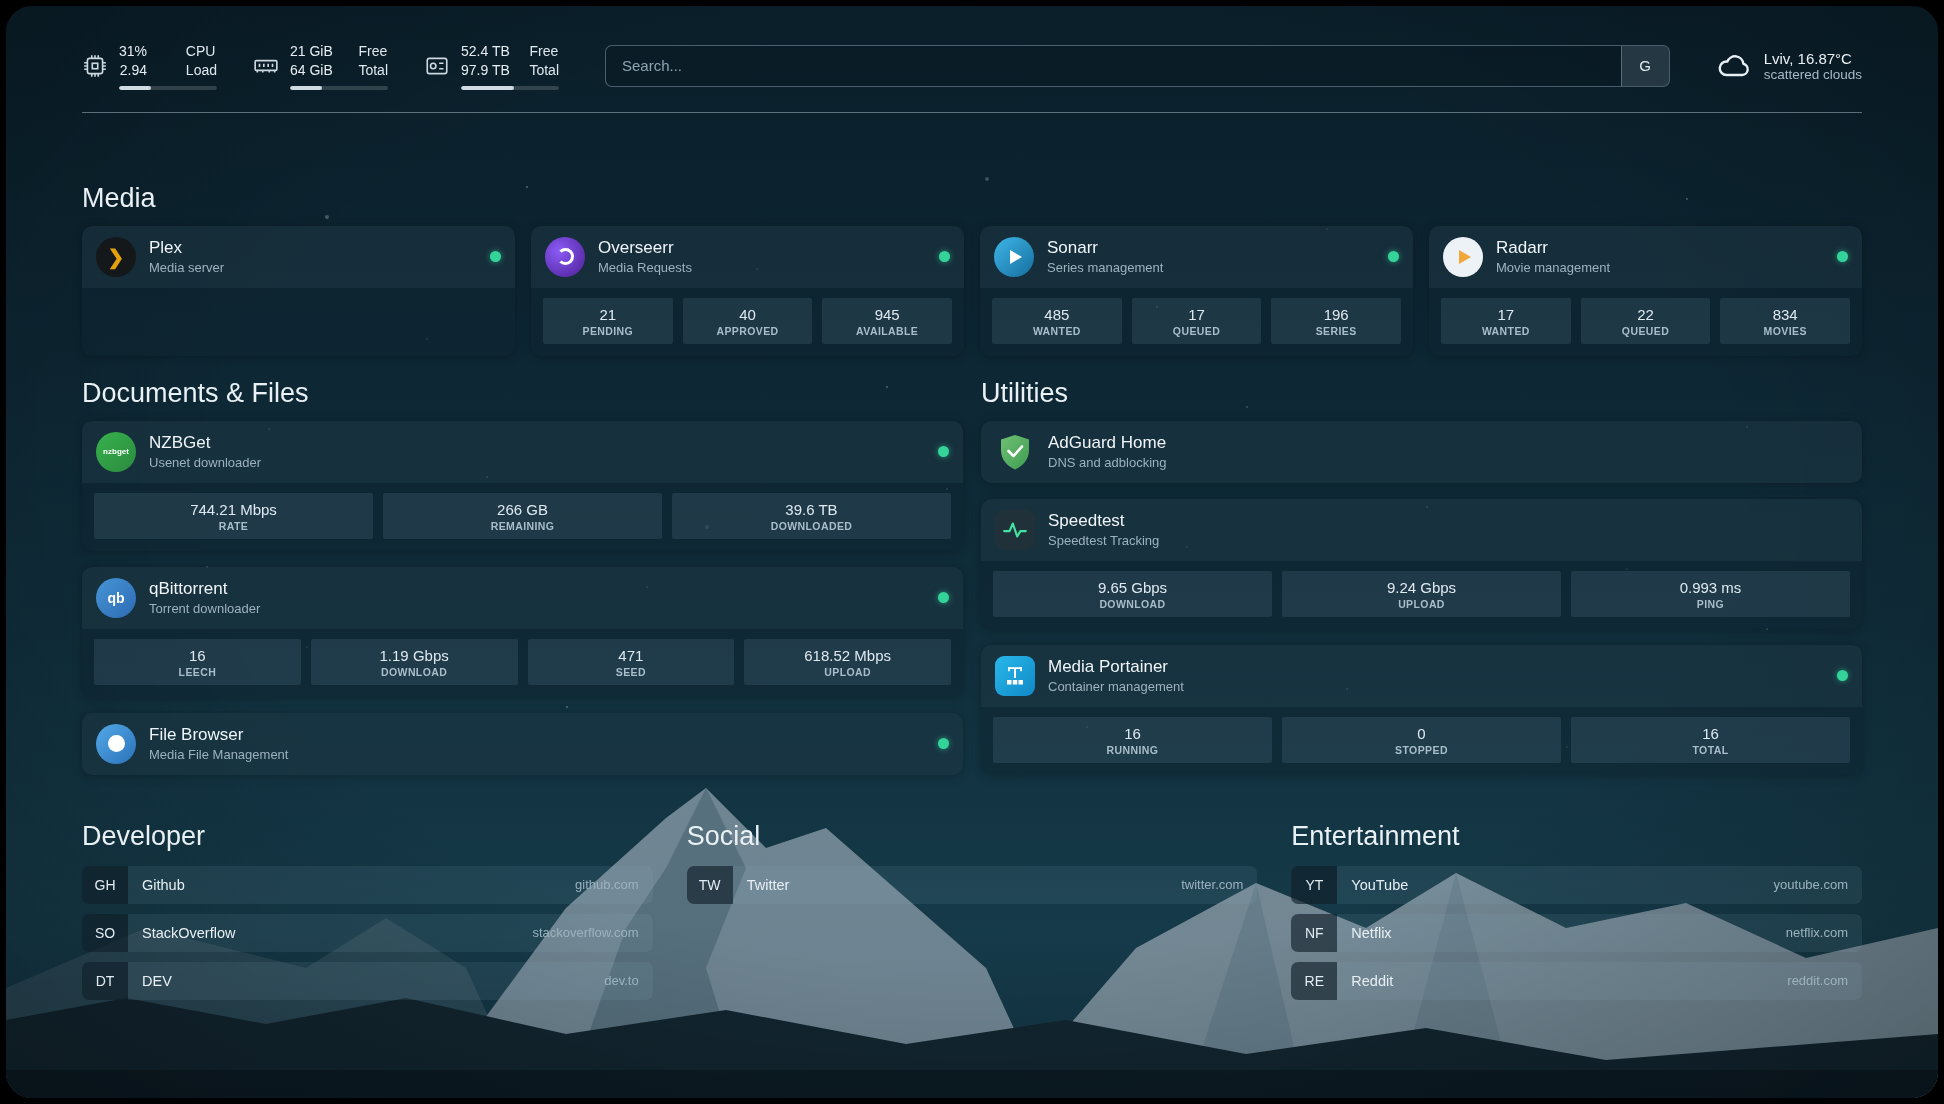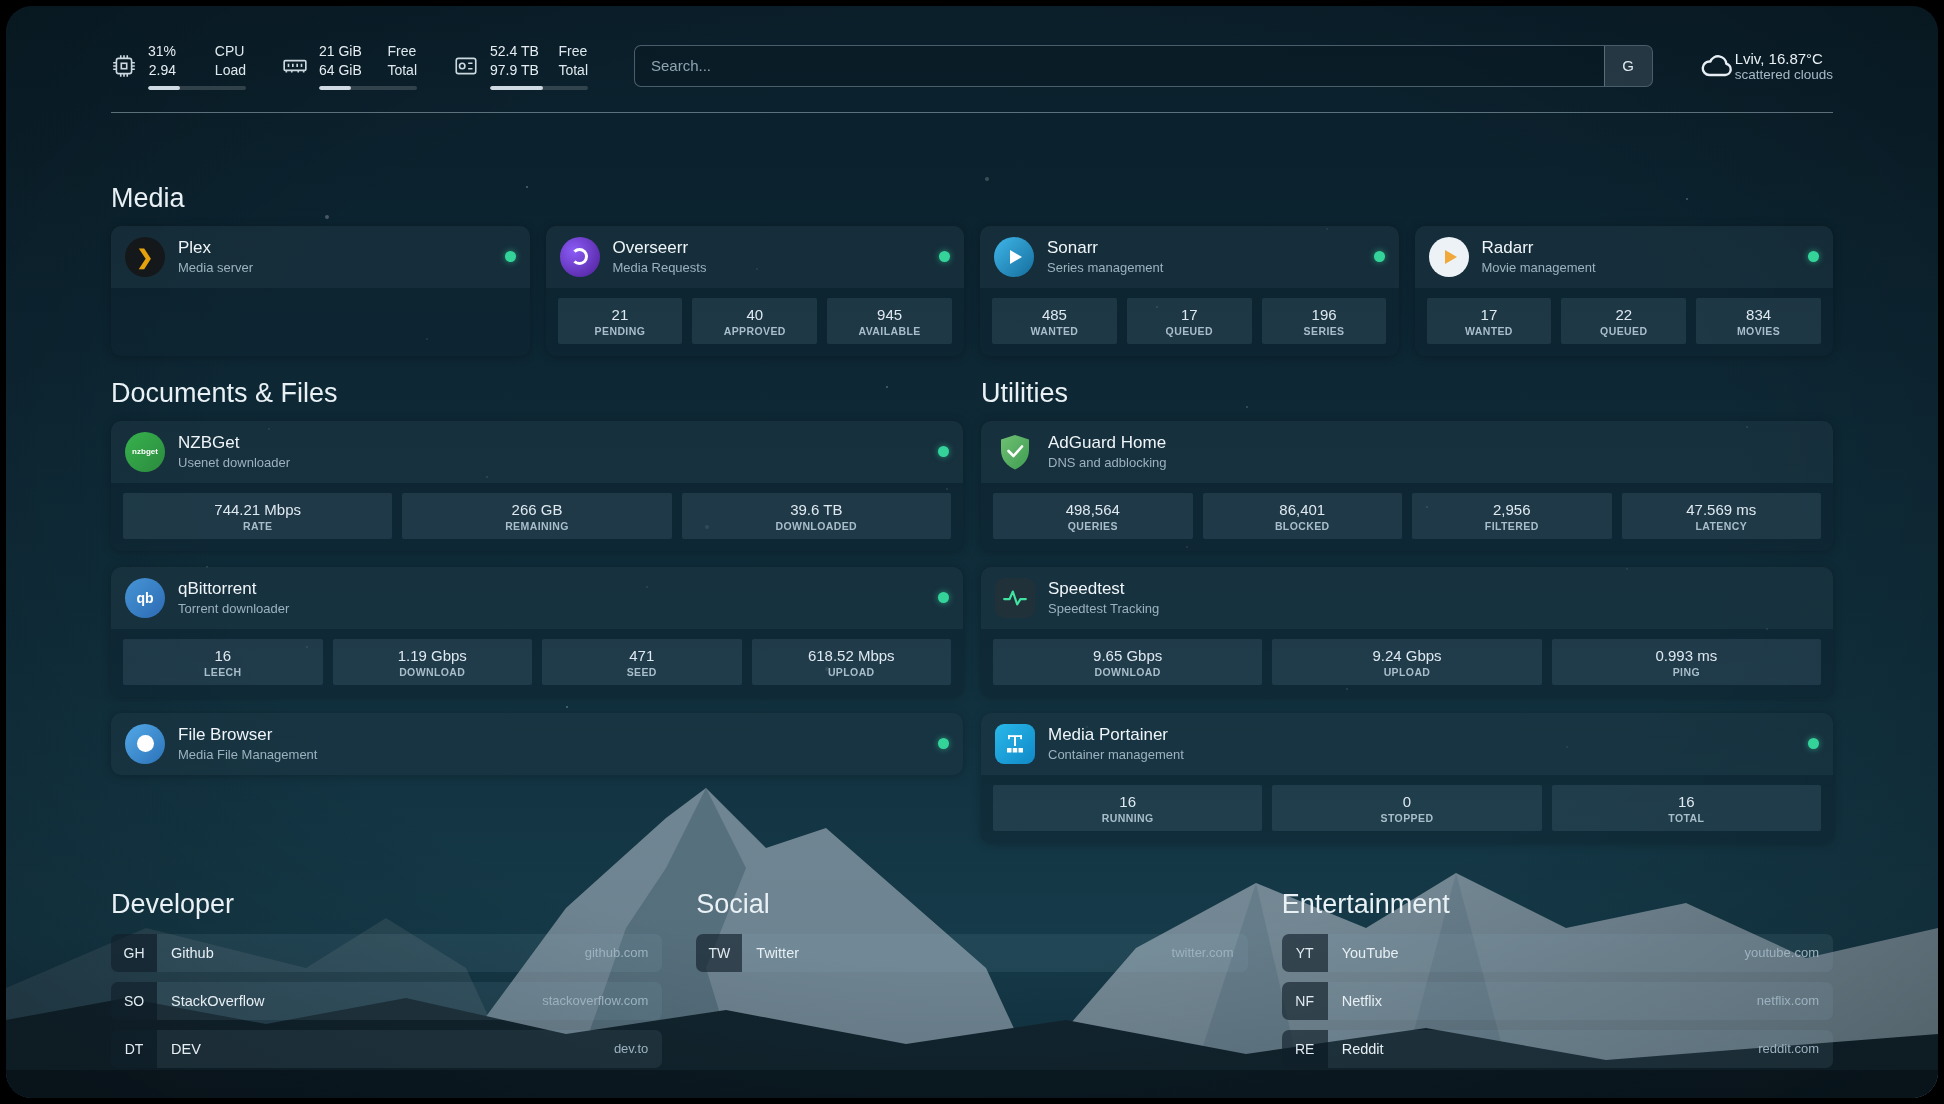--- a/index.html
+++ b/index.html
@@ -12,39 +12,39 @@
     box-shadow: 320px 210px 0 1px rgba(255,255,255,.25), 520px 180px 0 0 rgba(255,255,255,.3), 750px 262px 0 0 rgba(255,255,255,.22),
       980px 172px 0 1px rgba(255,255,255,.2), 1150px 300px 0 0 rgba(255,255,255,.28), 1320px 222px 0 0 rgba(255,255,255,.2),
       1500px 262px 0 1px rgba(255,255,255,.22), 1680px 192px 0 0 rgba(255,255,255,.28), 262px 422px 0 0 rgba(255,255,255,.22),
       480px 470px 0 0 rgba(255,255,255,.3), 700px 520px 0 1px rgba(255,255,255,.2), 940px 482px 0 0 rgba(255,255,255,.26),
       1180px 540px 0 0 rgba(255,255,255,.22), 1420px 500px 0 0 rgba(255,255,255,.3), 1620px 562px 0 0 rgba(255,255,255,.2),
       300px 640px 0 0 rgba(255,255,255,.24), 560px 700px 0 0 rgba(255,255,255,.3), 820px 662px 0 1px rgba(255,255,255,.2),
       1080px 720px 0 0 rgba(255,255,255,.24), 1340px 682px 0 0 rgba(255,255,255,.28), 1560px 740px 0 0 rgba(255,255,255,.2),
       420px 332px 0 0 rgba(255,255,255,.22), 880px 380px 0 0 rgba(255,255,255,.28), 1240px 400px 0 0 rgba(255,255,255,.2),
       1740px 420px 0 0 rgba(255,255,255,.26), 200px 560px 0 0 rgba(255,255,255,.2), 1760px 622px 0 0 rgba(255,255,255,.24), 640px 580px 0 0 rgba(255,255,255,.26);
     pointer-events:none; }
-  .content { position:relative; height:100%; padding:0 105px; z-index:2; }
+  .content { position:relative; height:100%; padding:0 76px; z-index:2; }
 
   
   .topbar { display:flex; align-items:center; padding-top:36px; }
   .resources { display:flex; gap:36px; }
   .res { display:flex; gap:11px; align-items:center; }
   .res-grid { display:flex; flex-direction:column; min-width:98px; }
   .res-rows { display:flex; gap:13px; justify-content:space-between; }
   .res-nums { display:flex; flex-direction:column; align-items:flex-end; font-size:14px; color:#e7eef3; line-height:1.35; }
   .res-labels { display:flex; flex-direction:column; align-items:flex-start; font-size:14px; color:#dfe8ee; line-height:1.35; }
   .res-bar { margin-top:6px; height:4px; border-radius:2px; background:rgba(255,255,255,0.16); overflow:hidden; }
   .res-bar-fill { height:100%; background:#cfdae2; border-radius:2px; }
 
   .searchbar { flex:1; margin:0 46px; height:42px; display:flex; align-items:stretch; background:rgba(9,24,33,0.45); border:1px solid rgba(150,176,190,0.45); border-radius:7px; overflow:hidden; }
   .searchbar input { flex:1; background:transparent; border:0; outline:0; color:#e7eef3; font-size:15px; padding:0 16px; font-family:"Liberation Sans", sans-serif; }
   .searchbar input::placeholder { color:#8ea4b2; }
   .search-provider { width:48px; display:flex; align-items:center; justify-content:center; background:rgba(150,176,190,0.2); border-left:1px solid rgba(150,176,190,0.45); color:#e1eaf0; font-size:15px; cursor:pointer; }
 
-  .weather { display:flex; align-items:center; }
+  .weather { display:flex; align-items:center; gap:12px; }
   .weather-meta { display:flex; flex-direction:column; }
   .weather-loc { font-size:15px; color:#eaf1f5; }
   .weather-cond { font-size:13.5px; color:#a7bac6; }
 
   .divider { margin-top:22px; border-bottom:1px solid rgba(190,212,224,0.45); }
 
   
   .section-title { font-size:27px; color:#e9f1f5; font-weight:500; }
   .sec-media { margin-top:70px; }
   .cards-row { display:grid; grid-template-columns:repeat(4,1fr); gap:16px; margin-top:12px; }
@@ -409,40 +409,20 @@
                   </linearGradient>
                 </defs>
               <path d="M20 3 L34 7.5 V18 C34 27.5 28 34 20 37.5 C12 34 6 27.5 6 18 V7.5 Z" fill="url(#ag)"></path>
               <path d="M13.5 19 L18.5 24 L27 14.5" fill="none" stroke="#fff" stroke-width="2.6" stroke-linecap="round" stroke-linejoin="round"></path>
             </svg>
             <span class="svc-meta">
               <span class="svc-name">AdGuard Home</span>
               <span class="svc-desc">DNS and adblocking</span>
             </span>
           </div>
-          <div class="card-body">
-              <div class="stats">
-            <div class="stat">
-              <div class="stat-value">498,564</div>
-              <div class="stat-label">QUERIES</div>
-            </div>
-            <div class="stat">
-              <div class="stat-value">86,401</div>
-              <div class="stat-label">BLOCKED</div>
-            </div>
-            <div class="stat">
-              <div class="stat-value">2,956</div>
-              <div class="stat-label">FILTERED</div>
-            </div>
-            <div class="stat">
-              <div class="stat-value">47.569 ms</div>
-              <div class="stat-label">LATENCY</div>
-            </div>
-          </div>
-            </div>
         </div>
 
         <div class="card">
           <div class="card-header">
             <span class="icon-square ic-speedtest">
               <svg width="26" height="26" viewBox="0 0 24 24" fill="none" stroke="#41e3a0" stroke-width="2" stroke-linecap="round" stroke-linejoin="round">
                   <path d="M2 13h5l3-7 4 12 3-5h5"></path>
                 </svg>
             </span>
             <span class="svc-meta">

